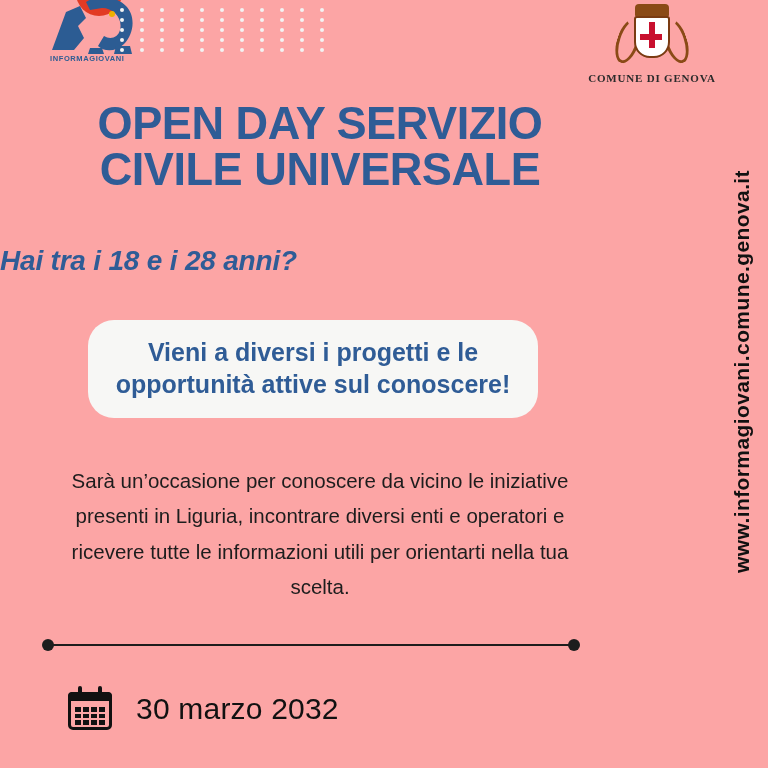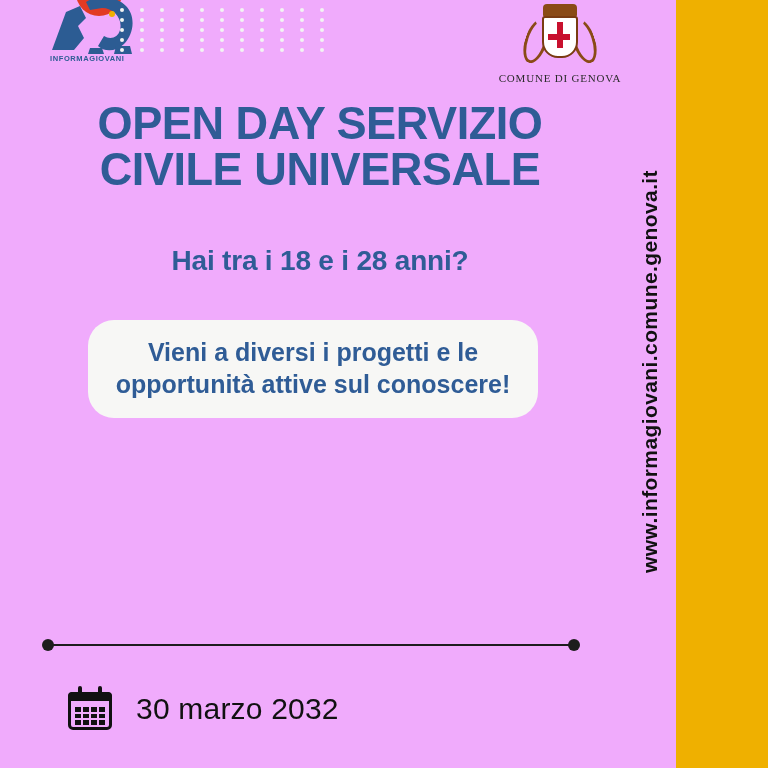--- a/index.html
+++ b/index.html
@@ -9,23 +9,23 @@
   body {
     width: 768px;
     height: 768px;
     background: #EFB000;
     font-family: "Liberation Sans", sans-serif;
     overflow: hidden;
     position: relative;
   }
   .poster {
     position: relative;
-    width: 676px;
+    width: 768px;
     height: 768px;
-    background: #f0abfc;
+    background: #fca5a5;
     overflow: hidden;
   }
 
   
   .logo-left {
     position: absolute;
     left: 38px;
     top: -8px;
     width: 130px;
     height: 92px;
@@ -134,21 +134,21 @@
     height: 40px;
     border: 3px solid #8a4a16;
     border-radius: 50%;
     border-top-color: transparent;
   }
   .crest .leaf-l { left: 1px; transform: rotate(18deg); }
   .crest .leaf-r { right: 1px; transform: rotate(-18deg); }
   .crest-label {
     margin-top: 4px;
     font-size: 11px;
-    font-weight: normal;
+    font-weight: bold;
     letter-spacing: 0.8px;
     color: #2b2b2b;
     font-family: "Liberation Serif", serif;
   }
 
   
   .site-vertical {
     position: absolute;
     right: 6px;
     top: 170px;
@@ -183,25 +183,25 @@
     font-stretch: condensed;
     transform: scaleX(0.96);
   }
   .headline .l1, .headline .l2 { display:block; }
 
   .subhead {
     position: absolute;
     left: 0;
     top: 245px;
     width: 640px;
-    text-align: center;
     color: #2F5C96;
     font-weight: bold;
     font-size: 28px;
     letter-spacing: -0.2px;
+    font-style: italic;
   }
 
   
   .callout {
     position: absolute;
     left: 88px;
     top: 320px;
     width: 450px;
     padding: 16px 18px 18px;
     background: #F7F7F5;
@@ -409,20 +409,21 @@
     <span class="l2">CIVILE UNIVERSALE</span>
   </div>
 
   <div class="subhead">Hai tra i 18 e i 28 anni?</div>
 
   <div class="callout">
     <span class="c1">Vieni a diversi i progetti e le</span>
     <span class="c2">opportunità attive sul conoscere!</span>
   </div>
 
+  <div class="body-text">Sarà un’occasione per conoscere da vicino le iniziative presenti in Liguria, incontrare diversi enti e operatori e ricevere tutte le informazioni utili per orientarti nella tua scelta.</div>
 
   <div class="divider">
     <div class="dot left"></div>
     <div class="bar"></div>
     <div class="dot right"></div>
   </div>
 
   <div class="date-row">
     <div class="cal-icon">
       <div class="ring a"></div>

